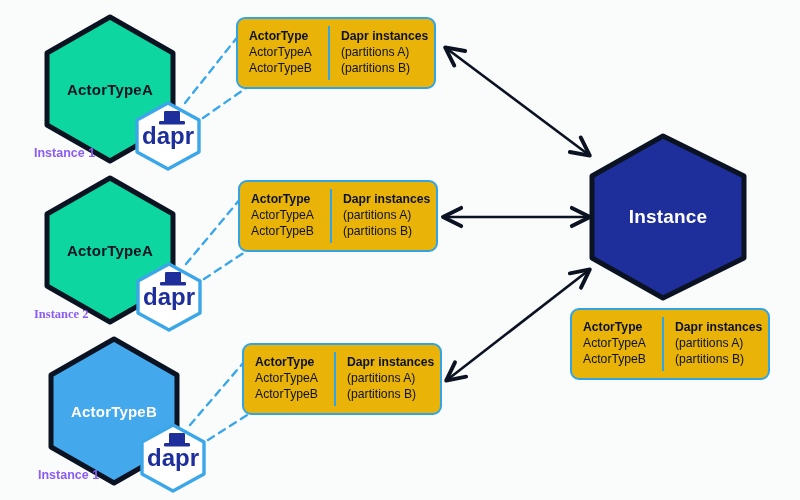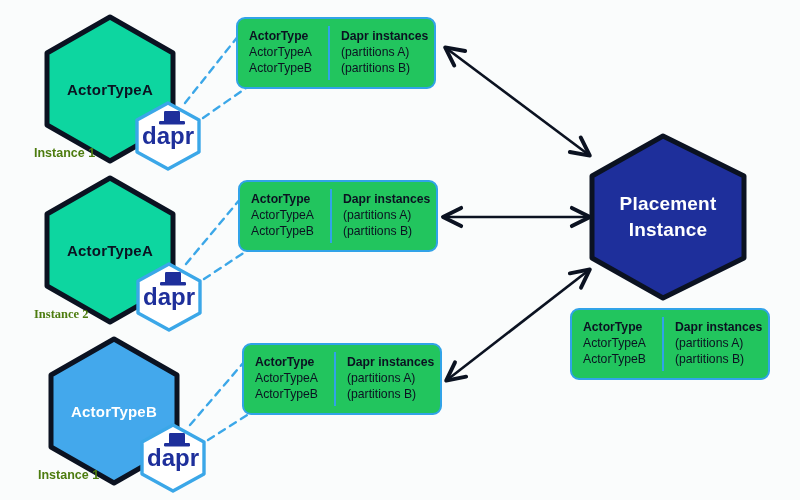--- a/index.html
+++ b/index.html
@@ -47,30 +47,30 @@
     color: #ffffff;
     line-height: 1.35;
     text-align: center;
     flex-direction: column;
   }
   
   .instance-label {
     position: absolute;
     font-size: 12.5px;
     font-weight: bold;
-    color: #4d7c0f;
+    color: #8b5cf6;
     white-space: nowrap;
   }
   
   .info-table {
     position: absolute;
     box-sizing: border-box;
     border: 2.5px solid #31a3e8;
     border-radius: 9px;
-    background: #22c55e;
+    background: #eab308;
     display: flex;
     padding: 7px 0;
   }
   .info-col {
     box-sizing: border-box;
     padding: 0 11px;
     display: flex;
     flex-direction: column;
     justify-content: center;
   }
@@ -140,21 +140,20 @@
     <div class="hex-label">ActorTypeA</div>
   </div>
   <div class="hex-wrap actor-hex hex-green" style="left:47px; top:178px; width:126px; height:144px;">
     <div class="hex-label">ActorTypeA</div>
   </div>
   <div class="hex-wrap actor-hex hex-blue" style="left:51px; top:339px; width:126px; height:144px;">
     <div class="hex-label">ActorTypeB</div>
   </div>
   <div class="hex-wrap placement" style="left:592px; top:136px; width:152px; height:162px;">
     <div class="hex-label">
-      <span>Placement</span>
       <span>Instance</span>
     </div>
   </div>
 
   <svg class="layer" viewBox="0 0 800 500" xmlns="http://www.w3.org/2000/svg">
     <g fill="#1e2f9b">
 
       <g transform="translate(168,138)">
         <rect x="-4" y="-27" width="16" height="11" rx="1.2"></rect>
         <rect x="-9" y="-17" width="26" height="3.4" rx="1.2"></rect>

